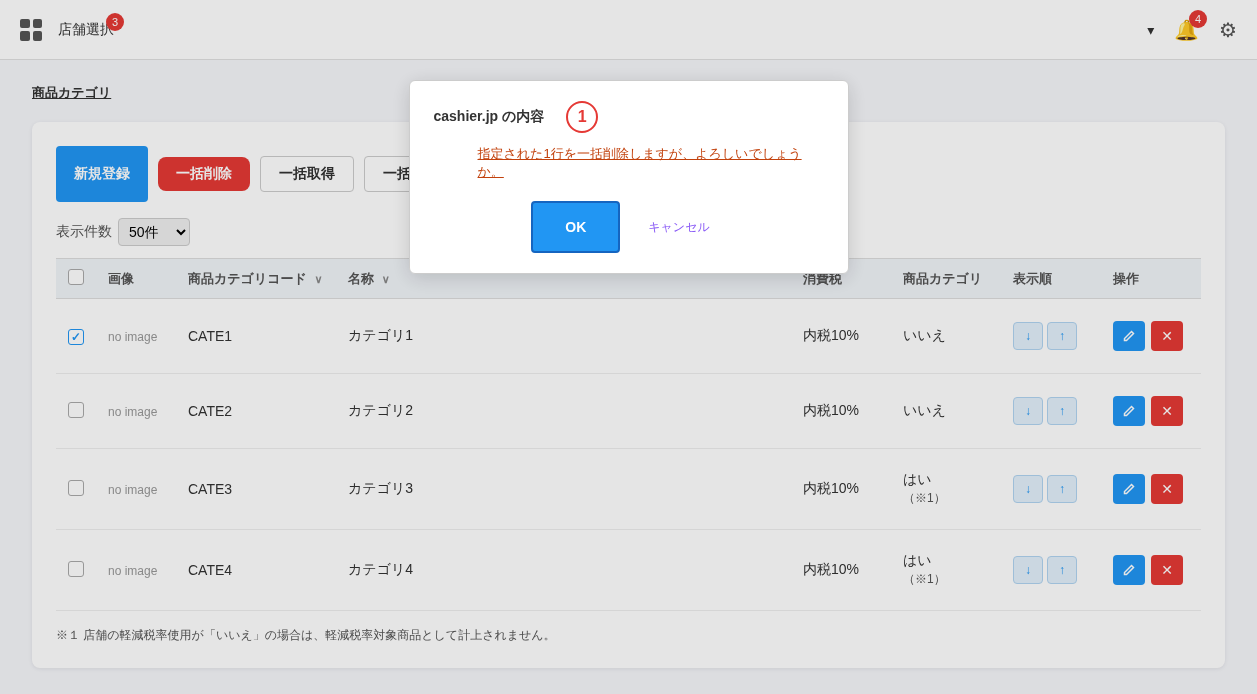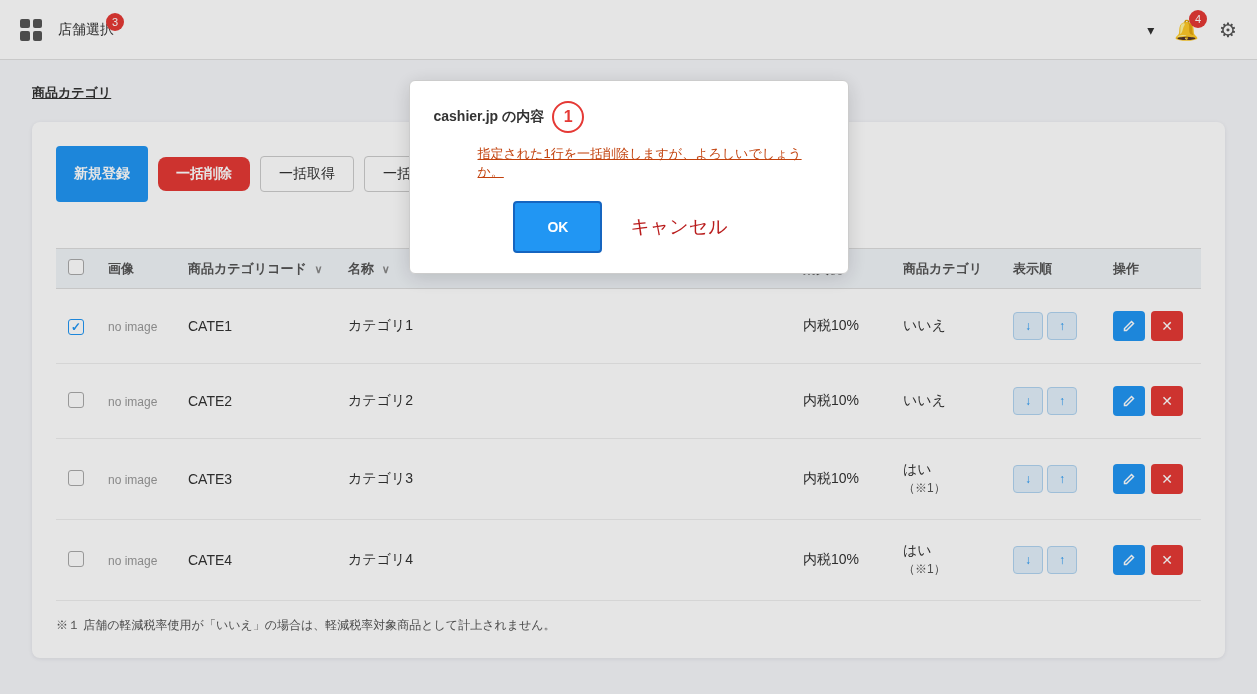--- a/index.html
+++ b/index.html
@@ -141,20 +141,21 @@
       font-weight: bold;
     }
     .btn-outline {
       background: #fff;
       color: #333;
       border: 1px solid #ccc;
       padding: 8px 18px;
       border-radius: 4px;
       cursor: pointer;
       font-size: 14px;
+      font-weight: bold;
     }
     .toolbar-search {
       margin-left: auto;
       display: flex;
       align-items: center;
       gap: 8px;
     }
     .search-label {
       font-size: 14px;
       color: #333;
@@ -348,21 +349,21 @@
       box-shadow: 0 4px 20px rgba(0,0,0,0.15);
       padding: 20px 24px;
       min-width: 340px;
       max-width: 440px;
       margin-top: 80px;
       position: relative;
     }
     .modal-title-row {
       display: flex;
       align-items: center;
-      gap: 8px;
+      gap: 22px;
       margin-bottom: 12px;
     }
     .modal-title {
       font-size: 14px;
       font-weight: bold;
       color: #333;
     }
     .modal-circle-num {
       width: 32px;
       height: 32px;
@@ -393,23 +394,23 @@
       color: #fff;
       border: 2px solid #1565c0;
       border-radius: 4px;
       padding: 16px 32px;
       font-size: 14px;
       font-weight: bold;
       cursor: pointer;
     }
     .modal-cancel-btn {
       background: #fff;
-      color: #b91c1c;
+      color: #8b5cf6;
       border: none;
-      font-size: 19px;
+      font-size: 12px;
       cursor: pointer;
       padding: 8px 16px;
     }
 
     
     .note-text {
       font-size: 12px;
       color: #555;
     }
   </style>
@@ -446,20 +447,29 @@
   <div class="content-card">
 
     <div class="toolbar">
       <button class="btn-primary">新規登録</button>
       <button class="btn-danger">一括削除</button>
       <button class="btn-outline">一括取得</button>
       <button class="btn-outline">一括登録</button>
     </div>
 
     <div class="table-info">
+      <div class="per-page">
+        <span>表示件数</span>
+        <select>
+          <option>50件</option>
+          <option>10件</option>
+          <option>25件</option>
+          <option>100件</option>
+        </select>
+      </div>
       <div class="record-count">４件中１から４まで表示</div>
     </div>
 
     <table class="table-wrapper">
       <thead>
         <tr>
           <th class="col-checkbox">
             <div class="custom-checkbox"></div>
           </th>
           <th class="col-image">

